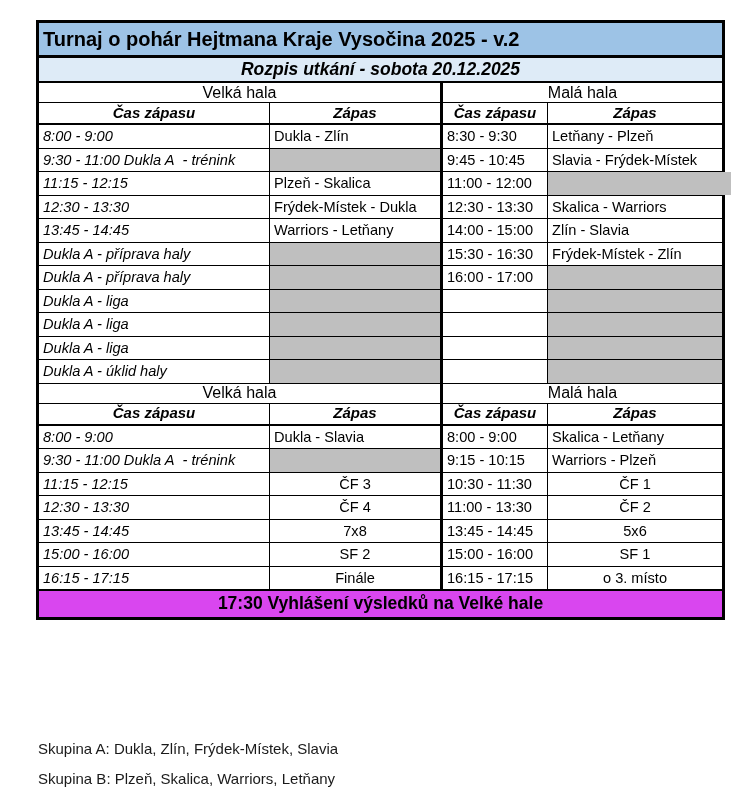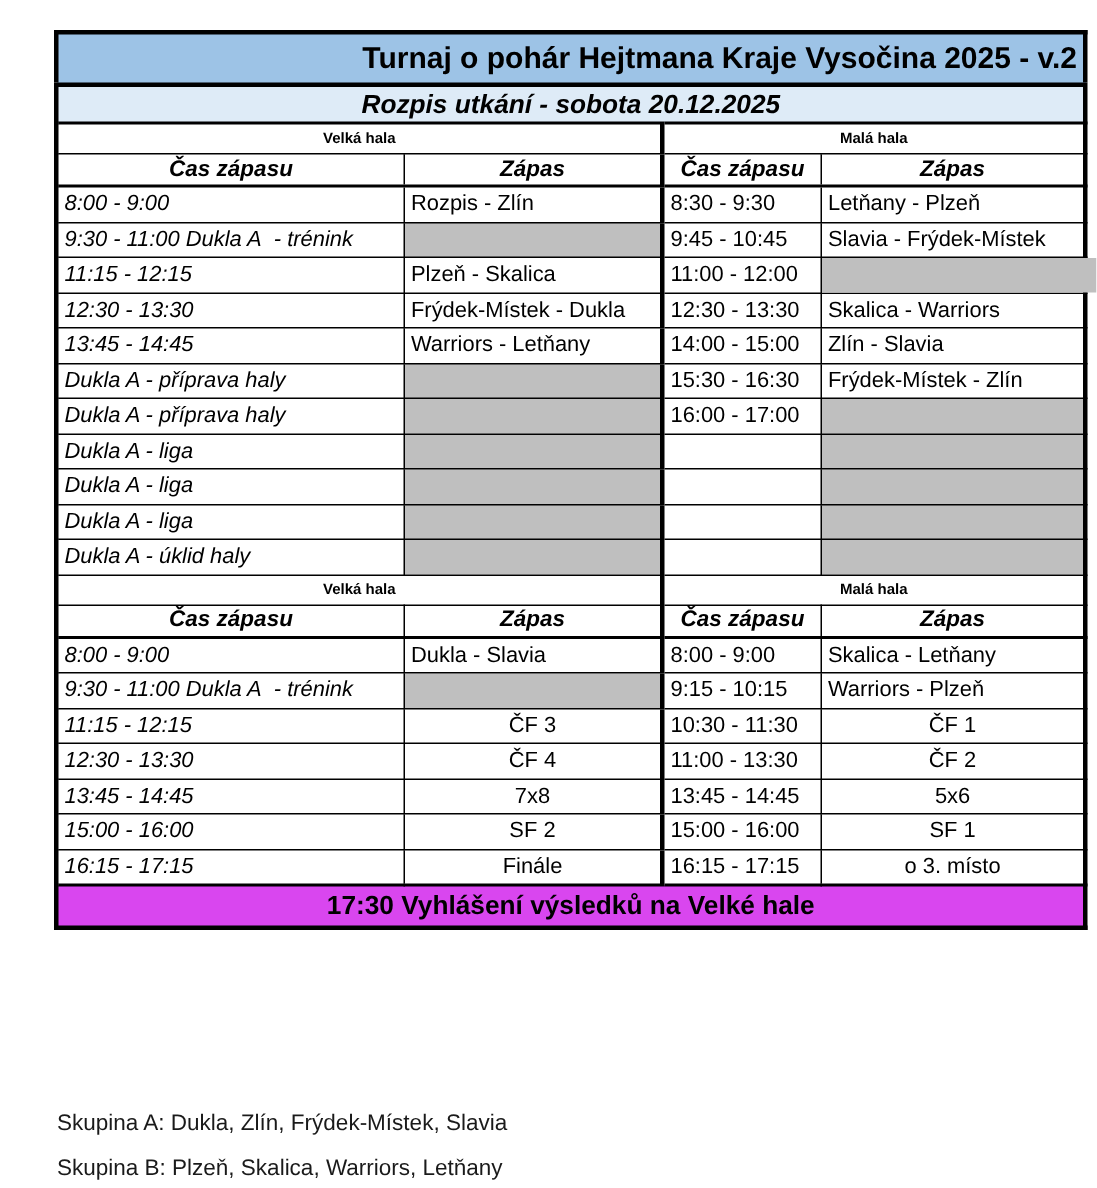--- a/index.html
+++ b/index.html
@@ -18,29 +18,29 @@
     font-size:14.6px;
     height:22.5px;
     line-height:1.1;
     white-space:nowrap;
     overflow:visible;
     text-align:left;
     vertical-align:middle;
   }
   tr.title-row td{
     background:#9DC3E6;
-    font-weight:bold;font-size:20px;text-align:right;
+    font-weight:bold;font-size:20px;text-align:left;
     height:32px;border-bottom:3px solid #000;margin-top:28px;
   }
   tr.section-row td{
     background:#DEEBF7;
     font-weight:bold;font-size:17.5px;text-align:center;
     height:23px;border-top:2.5px solid #000;border-bottom:2.5px solid #000;font-style:italic;
   }
-  tr.hall-row td{font-weight:bold;font-size:10px;text-align:center;height:19px;}
+  tr.hall-row td{font-weight:normal;font-size:16px;text-align:center;height:19px;}
   tr.colhead-row td{
     font-weight:bold;font-style:italic;font-size:15px;text-align:center;
     height:20px;border-bottom:2.5px solid #000;
   }
   tr.announce-row td{
     background:#d946ef;
     font-weight:bold;font-size:17.5px;text-align:center;
     height:26px;border-top:2.5px solid #000;
   }
   td.col0{font-style:italic;}
@@ -82,21 +82,21 @@
           <td colspan="2" class="mid">Malá hala</td>
         </tr>
         <tr class="colhead-row">
           <td>Čas zápasu</td>
           <td>Zápas</td>
           <td class="mid">Čas zápasu</td>
           <td>Zápas</td>
         </tr>
         <tr class="data-row">
           <td class="col0">8:00 - 9:00</td>
-          <td class="col1">Rozpis - Zlín</td>
+          <td class="col1">Dukla - Zlín</td>
           <td class="col2 mid">8:30 - 9:30</td>
           <td class="col3">Letňany - Plzeň</td>
         </tr>
         <tr class="data-row">
           <td class="col0">9:30 - 11:00 Dukla A&nbsp; - trénink</td>
           <td class="col1 gray"></td>
           <td class="col2 mid">9:45 - 10:45</td>
           <td class="col3">Slavia - Frýdek-Místek</td>
         </tr>
         <tr class="data-row">

